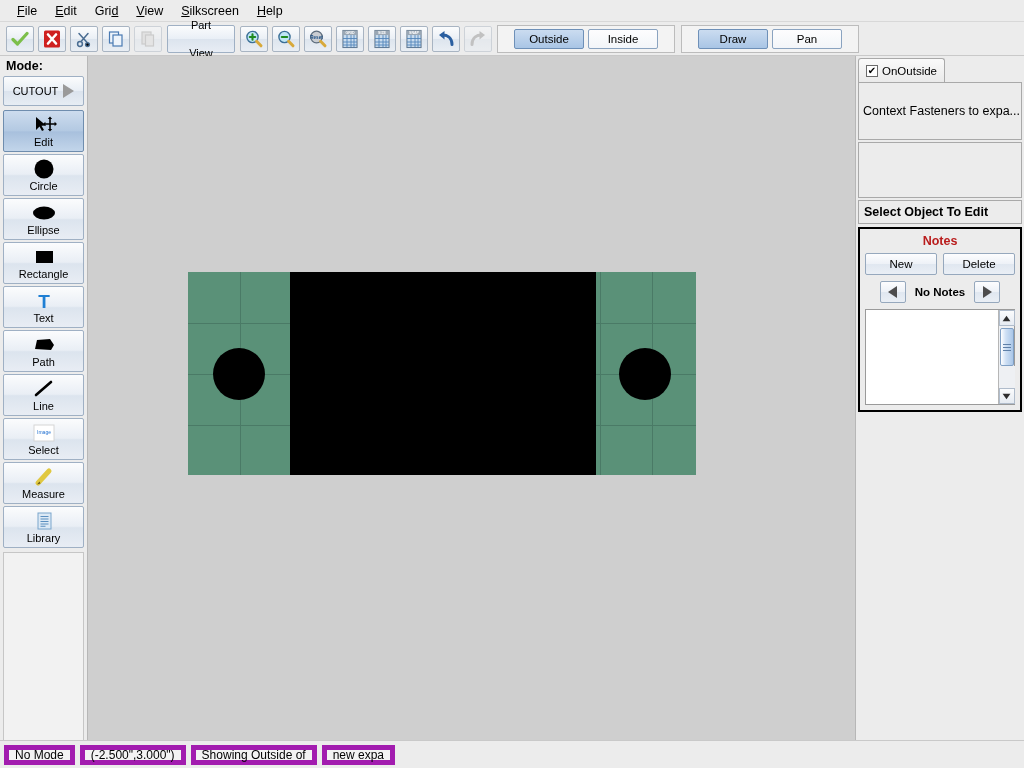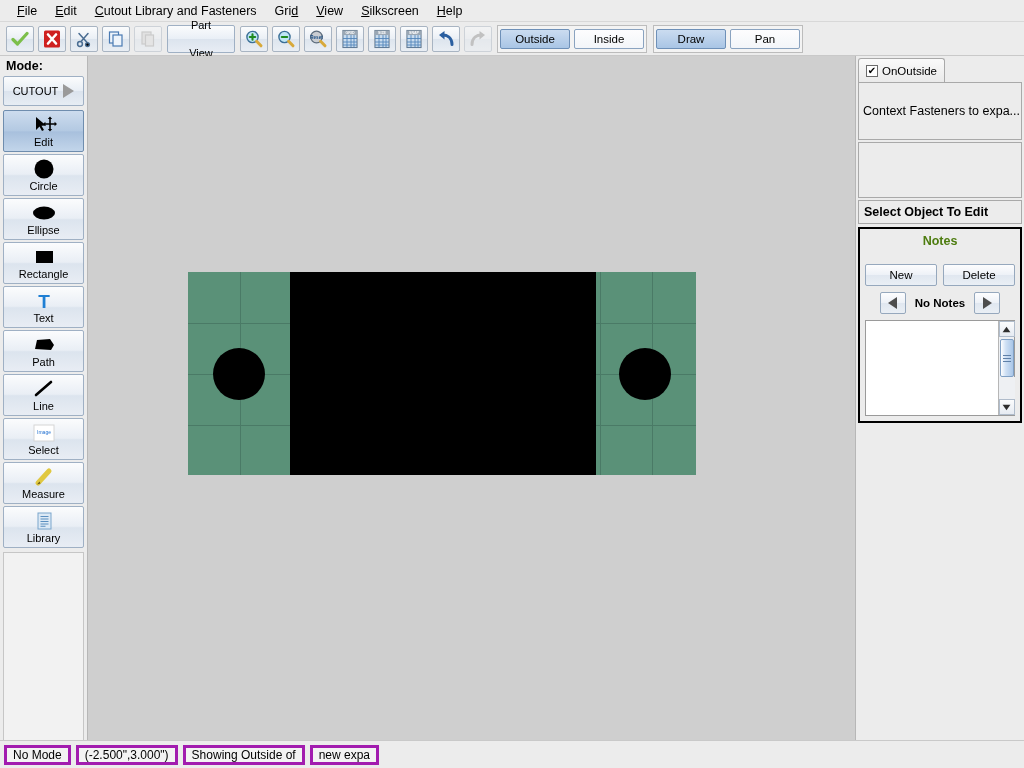--- a/index.html
+++ b/index.html
@@ -100,21 +100,21 @@
     background: linear-gradient(to bottom, #fbfcfd 0%, #e9eff6 50%, #dce4ee 51%, #e8edf4 100%);
     display: flex; flex-direction: column; align-items: center; justify-content: center;
     font-size: 11px; color: #000; line-height: 12px;
     cursor: pointer;
     gap: 16px;
   }
   .tgroup {
     display: flex; align-items: center;
     border: 1px solid #bcbcbc;
     background: #f3f3f3;
-    padding: 2px 0;
+    padding: 2px 14px;
     margin: 0 3px;
     height: 28px;
   }
   .tgbtn {
     min-width: 70px; height: 20px;
     margin: 0 2px;
     border: 1px solid #8aa3c0;
     border-radius: 2px;
     background: linear-gradient(to bottom, #fdfdfe 0%, #f2f5f9 100%);
     font-size: 11.5px; color: #000;
@@ -253,21 +253,21 @@
     font-size: 12.5px; font-weight: bold; color: #000;
   }
   .notes-box {
     border: 2px solid #000;
     background: #ececec;
     padding: 3px;
     margin-top: 1px;
   }
   .notes-title {
     text-align: center; font-size: 12.5px; font-weight: bold;
-    color: #4d7c0f; padding: 2px 0 16px;
+    color: #b91c1c; padding: 2px 0 5px;
   }
   .notes-btnrow { display: flex; gap: 6px; padding: 0 2px 6px; }
   .nbtn {
     flex: 1 1 0; height: 22px;
     border: 1px solid #96a8bd;
     border-radius: 2px;
     background: linear-gradient(to bottom, #fdfdfe 0%, #edf1f7 50%, #e0e7f0 51%, #eaeff5 100%);
     font-size: 11.5px; color: #000;
     display: flex; align-items: center; justify-content: center;
     cursor: pointer;
@@ -323,38 +323,37 @@
   
   .statusbar {
     height: 28px; flex: 0 0 28px;
     background: #ececec;
     border-top: 1px solid #c9c9c9;
     display: flex; align-items: center;
     padding: 0 4px; gap: 5px;
   }
   .status-cell {
     height: 20px;
-    border: 3px solid #a21caf;
+    border: 5px solid #a21caf;
     background: #f3f3f3;
     display: flex; align-items: center;
     padding: 0 6px;
     font-size: 12px; color: #000;
     white-space: nowrap;
   }
 </style>
 </head>
 <body>
 
 <div id="app">
 
 
   <div class="menubar">
     <div class="menu-item"><u>F</u>ile</div>
     <div class="menu-item"><u>E</u>dit</div>
-    <div class="menu-item"><u>C</u>utout Library and Fasteners</div>
     <div class="menu-item">Gri<u>d</u></div>
     <div class="menu-item"><u>V</u>iew</div>
     <div class="menu-item"><u>S</u>ilkscreen</div>
     <div class="menu-item"><u>H</u>elp</div>
   </div>
 
   <div class="toolbar">
     <div class="tbtn">
       <svg width="18" height="16" viewBox="0 0 18 16">
         <path d="M2 8.5 L6.5 13 L16 2.5" fill="none" stroke="#7cbf4a" stroke-width="3.2" stroke-linecap="round" stroke-linejoin="round"></path>

